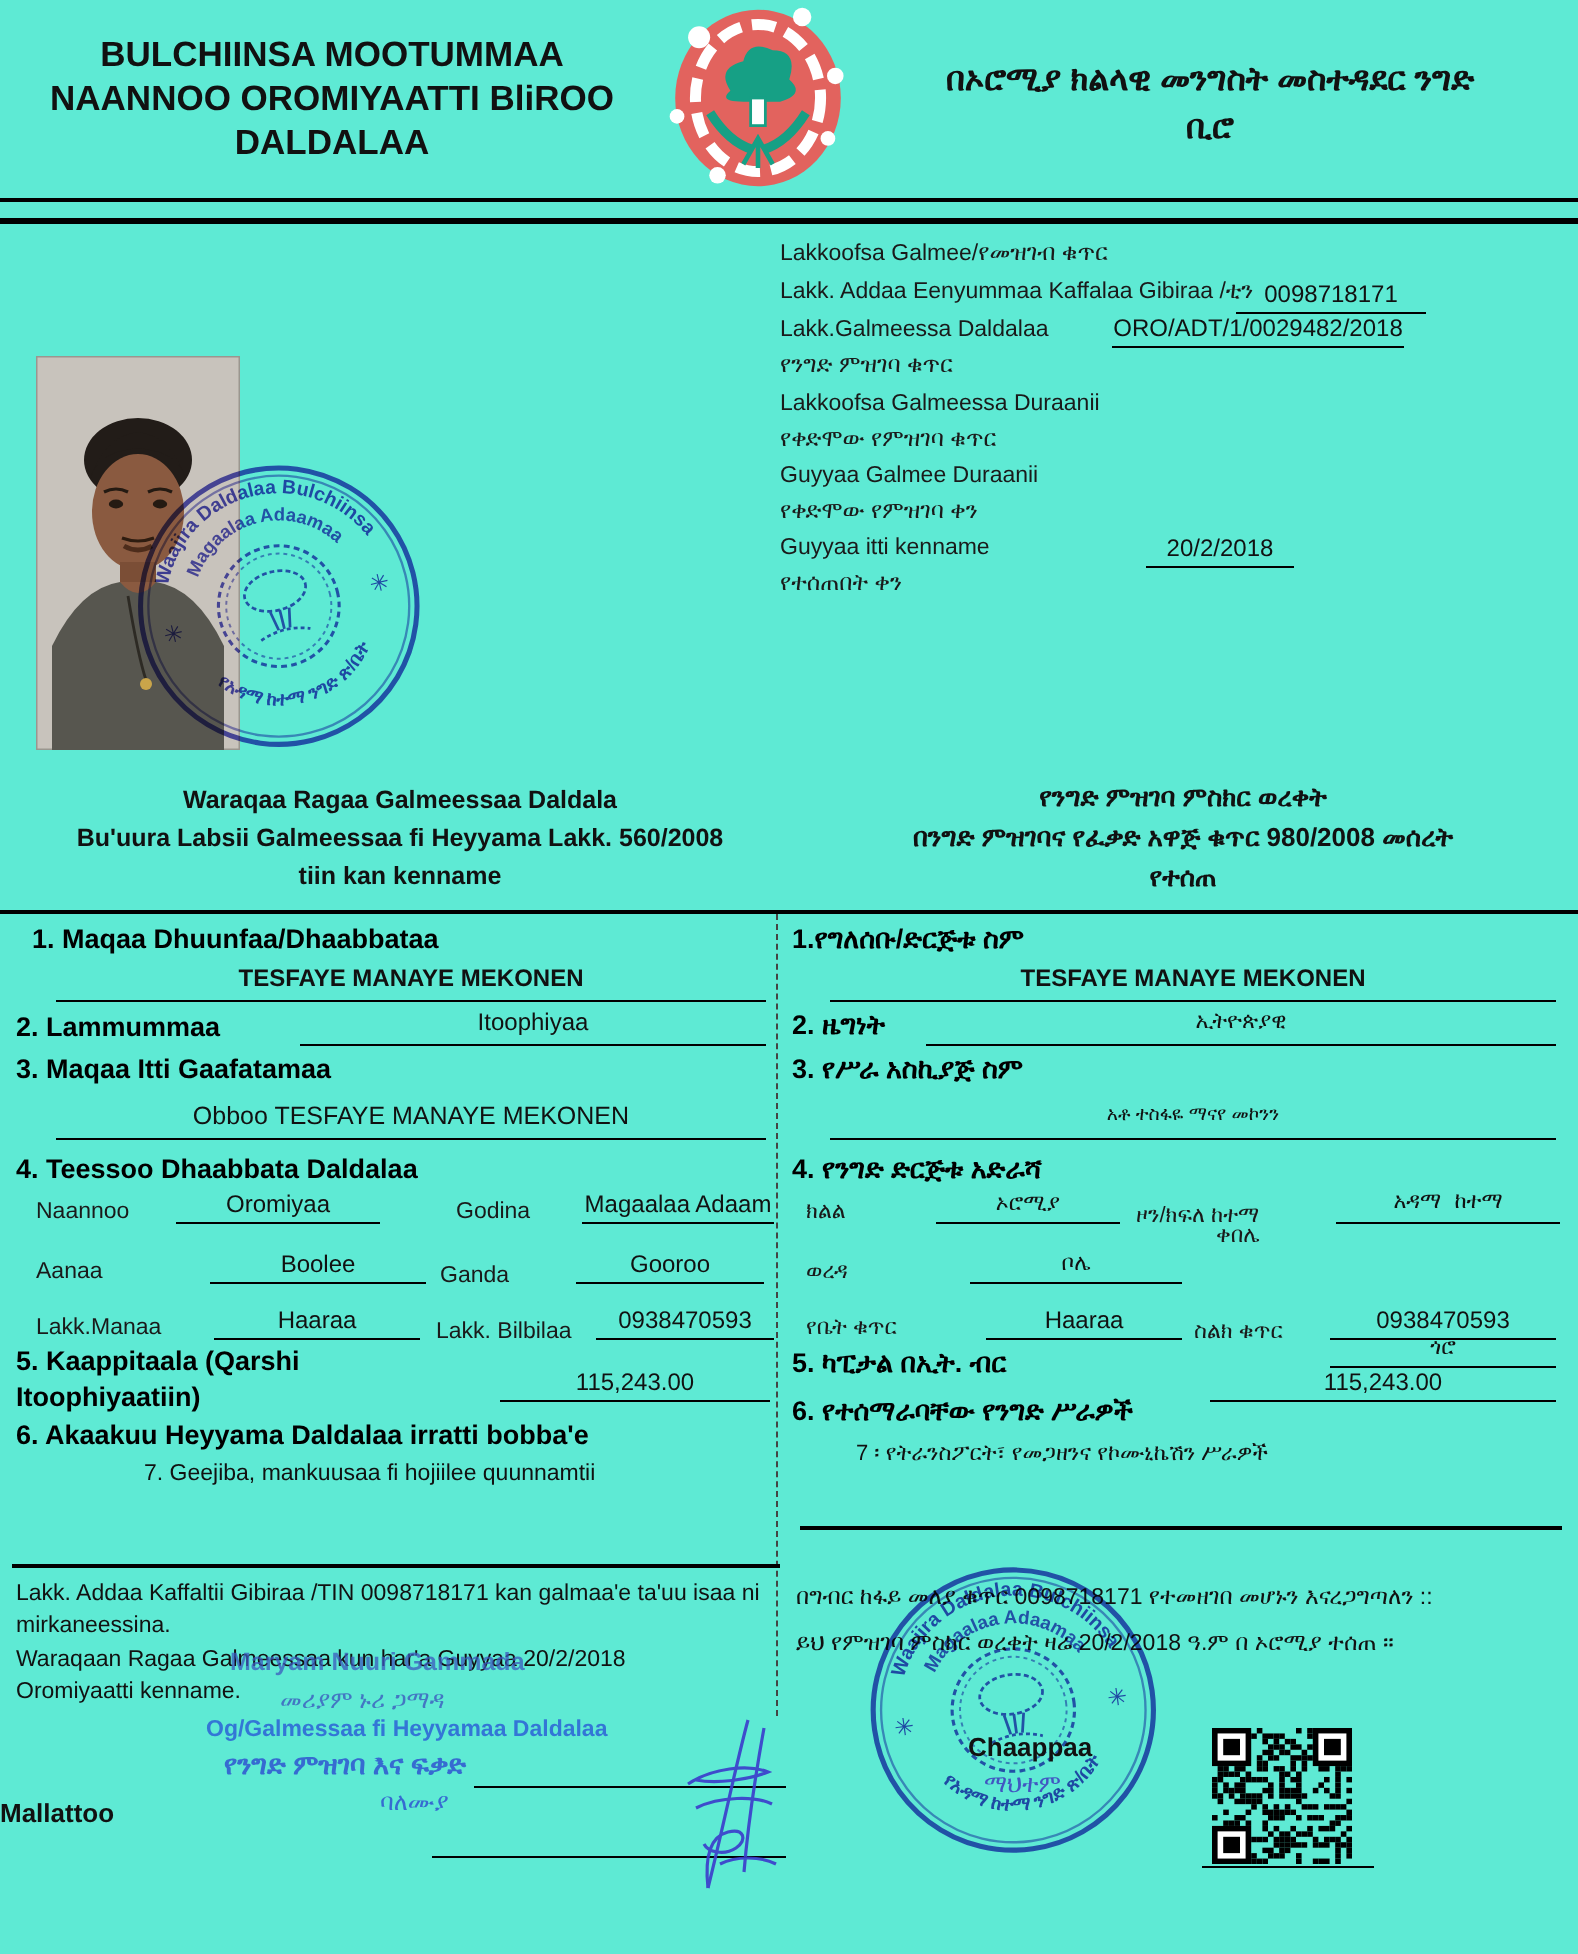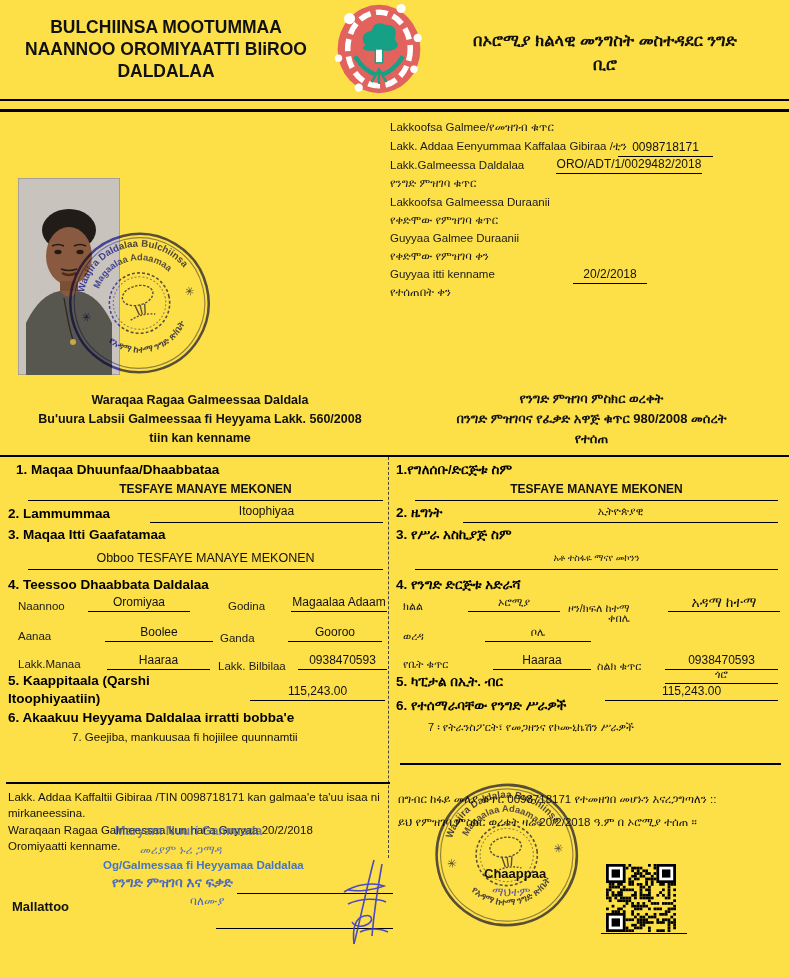--- a/index.html
+++ b/index.html
@@ -1,16 +1,16 @@
 <!DOCTYPE html>
 <html><head>
 <meta charset="utf-8">
 <style>
   html,body{margin:0;padding:0;background:#fff;}
-  .page{position:relative;width:789px;height:977px;background:#fde047;overflow:hidden;
+  .page{position:relative;width:789px;height:977px;background:#5eead4;overflow:hidden;
         font-family:"Liberation Sans","DejaVu Sans",sans-serif;color:#111;}
   .abs{position:absolute;}
   .b{font-weight:bold;}
   .c{text-align:center;}
   .lbl{font-size:11.5px;color:#1a1a1a;}
   .flabel{font-size:13.5px;font-weight:bold;color:#000;}
   .uv{position:absolute;border-bottom:1.2px solid #000;text-align:center;
       font-size:12px;line-height:16px;height:17px;white-space:nowrap;overflow:visible;}
   .hline{position:absolute;background:#000;}
   .stampwrap{mix-blend-mode:multiply;}
@@ -160,21 +160,21 @@
   <div class="uv b" style="left:415px;top:481px;width:363px;height:19px;">TESFAYE MANAYE  MEKONEN</div>
   <div class="abs flabel" style="left:396px;top:505px;">2. ዜግነት</div>
   <div class="uv" style="left:463px;top:503px;width:315px;height:19px;font-size:11px;">ኢትዮጵያዊ</div>
   <div class="abs flabel" style="left:396px;top:527px;">3. የሥራ አስኪያጅ ስም</div>
   <div class="uv" style="left:415px;top:550px;width:363px;height:19px;font-size:9.5px;">አቶ ተስፋዬ ማናየ መኮንን</div>
   <div class="abs flabel" style="left:396px;top:577px;">4. የንግድ ድርጅቱ አድራሻ</div>
 
   <div class="abs lbl" style="left:403px;top:600px;font-size:11px;">ክልል</div>
   <div class="uv" style="left:468px;top:594px;width:92px;font-size:11px;">ኦሮሚያ</div>
   <div class="abs lbl" style="left:568px;top:602px;font-size:11px;">ዞን/ክፍለ ከተማ</div>
-  <div class="uv" style="left:668px;top:594px;width:112px;font-size:14px;">አዳማ ከተማ</div>
+  <div class="uv" style="left:668px;top:594px;width:112px;font-size:11px;font-family:Liberation Mono, monospace;">አዳማ ከተማ</div>
 
   <div class="abs lbl" style="left:403px;top:630px;font-size:11px;">ወረዳ</div>
   <div class="uv" style="left:485px;top:624px;width:106px;font-size:11px;">ቦሌ</div>
   <div class="abs lbl" style="left:597px;top:612px;font-size:11px;margin-left:11px;">ቀበሌ</div>
   <div class="uv" style="left:665px;top:624px;width:113px;font-size:11px;margin-top:42px;">ጎሮ</div>
 
   <div class="abs lbl" style="left:403px;top:658px;font-size:11px;">የቤት ቁጥር</div>
   <div class="uv" style="left:493px;top:652px;width:98px;">Haaraa</div>
   <div class="abs lbl" style="left:597px;top:660px;font-size:11px;">ስልክ ቁጥር</div>
   <div class="uv" style="left:665px;top:652px;width:113px;">0938470593</div>
@@ -187,21 +187,21 @@
 
   <div class="abs" style="left:8px;top:789px;width:378px;font-size:11.5px;line-height:16px;">Lakk. Addaa Kaffaltii Gibiraa /TIN 0098718171 kan galmaa'e ta'uu isaa ni mirkaneessina.</div>
   <div class="abs" style="left:8px;top:822px;width:312px;font-size:11.5px;line-height:16px;">Waraqaan Ragaa Galmeessaa kun har'a Guyyaa 20/2/2018 Oromiyaatti kenname.</div>
 
   <div class="abs b" style="left:115px;top:824px;font-size:12.5px;color:rgba(60,90,190,0.75);">Maryam Nuuri Gammada</div>
   <div class="abs" style="left:140px;top:843px;font-size:12px;color:rgba(60,90,190,0.8);">መሪያም ኑሪ ጋማዳ</div>
   <div class="abs b" style="left:103px;top:859px;font-size:11.5px;color:rgba(47,105,214,0.9);">Og/Galmessaa fi Heyyamaa  Daldalaa</div>
   <div class="abs b" style="left:100px;top:875px;font-size:13.5px;color:rgba(47,85,208,0.85);margin-left:12px;">የንግድ ምዝገባ እና ፍቃድ</div>
   <div class="abs" style="left:190px;top:894px;font-size:12px;color:rgba(47,85,208,0.85);">ባለሙያ</div>
 
-  <div class="abs b" style="left:12px;top:899px;font-size:13px;text-align:center;">Mallattoo</div>
+  <div class="abs b" style="left:0;top:899px;font-size:13px;text-align:center;">Mallattoo</div>
   <div class="hline" style="left:237px;top:893px;width:156px;height:1.2px;"></div>
   <div class="hline" style="left:216px;top:928px;width:177px;height:1.2px;"></div>
 
   <div class="abs" style="left:330px;top:856px;">
     <svg width="62" height="94" viewBox="0 0 62 94">
       <g stroke="#3b3bcc" fill="none" stroke-width="1.6" opacity="0.9">
         <path d="M44,4 C38,26 32,56 24,88"></path>
         <path d="M24,88 C22,70 26,62 34,60 C42,58 44,64 38,68 C32,72 24,70 22,66"></path>
         <path d="M14,36 C26,28 44,26 54,30 C44,34 28,36 18,34"></path>
         <path d="M18,48 C30,42 48,42 56,46"></path>

